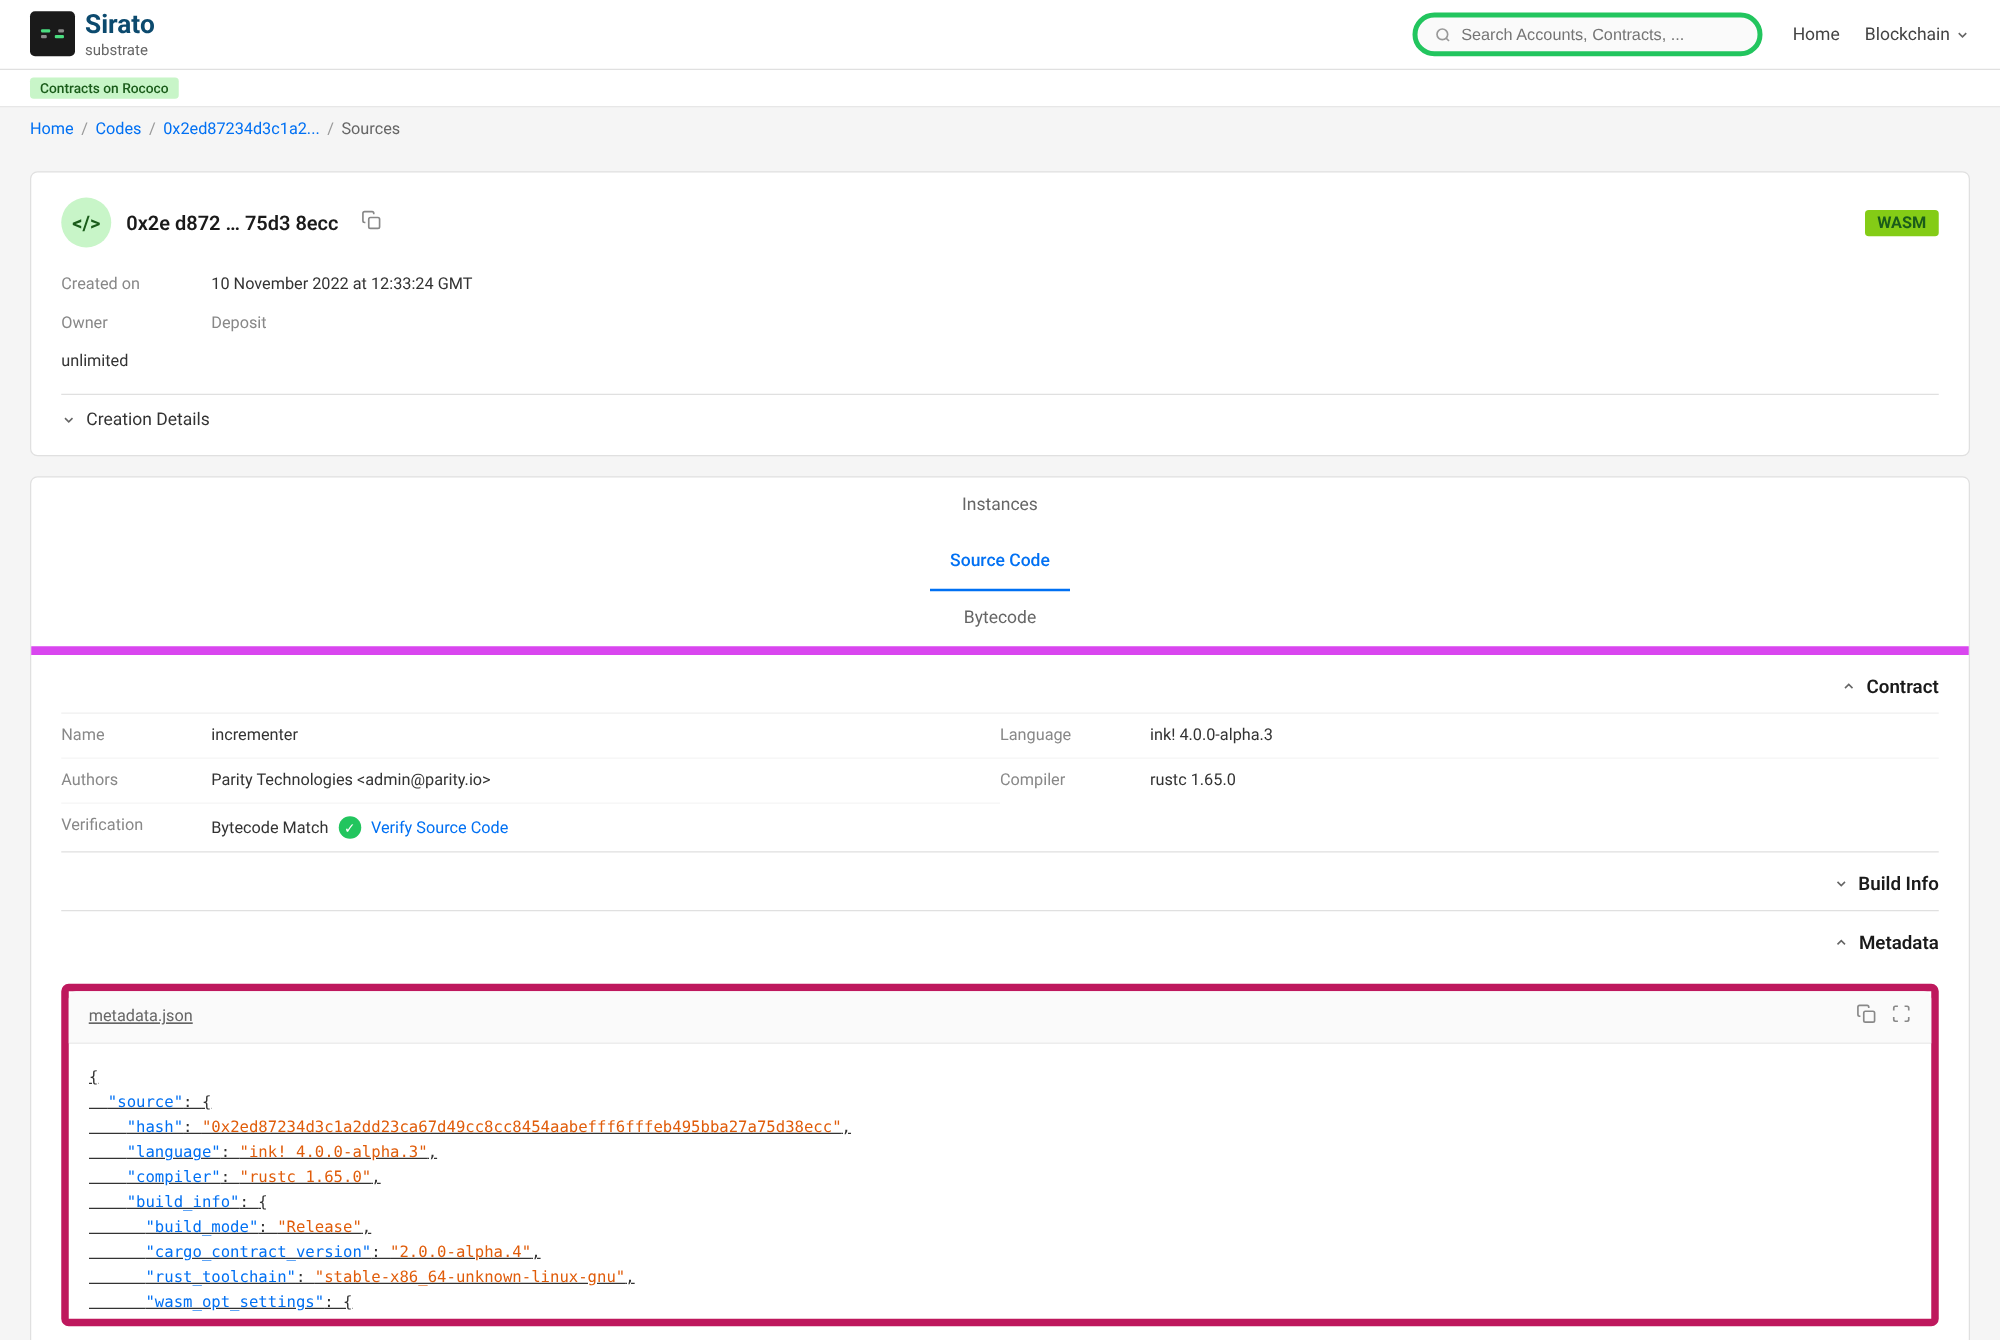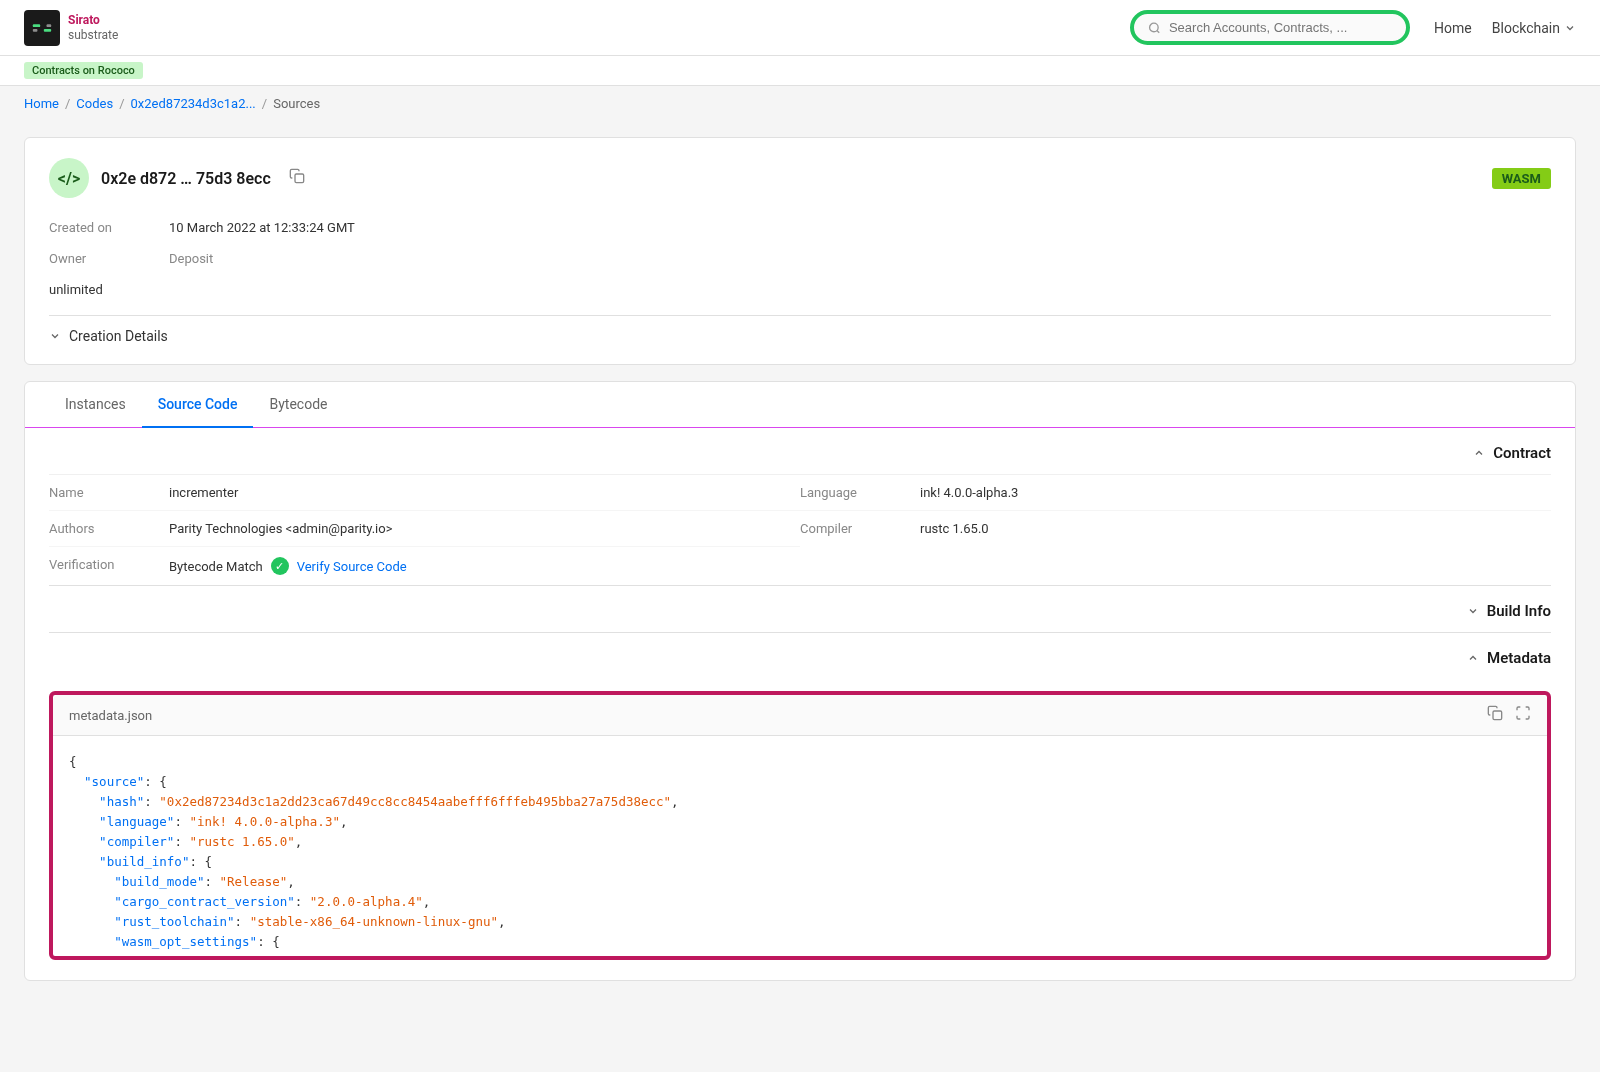--- a/index.html
+++ b/index.html
@@ -18,21 +18,21 @@
     .header-left { display: flex; align-items: center; gap: 12px; }
     .logo { display: flex; align-items: center; gap: 8px; }
     .logo-icon {
       width: 36px; height: 36px;
       background: #1a1a1a;
       display: flex; align-items: center; justify-content: center;
       border-radius: 4px;
     }
     .logo-icon svg { width: 22px; height: 22px; }
     .logo-text { display: flex; flex-direction: column; }
-    .logo-name { font-weight: 700; font-size: 12px; color: #be185d; line-height: 1.2; }
+    .logo-name { font-weight: 700; font-size: 21px; color: #0c4a6e; line-height: 1.2; }
     .logo-sub { font-size: 12px; color: #666; line-height: 1.2; }
     .badge-rococo {
       background: #c8f5c8;
       color: #1a5c1a;
       font-size: 11px;
       padding: 2px 8px;
       border-radius: 3px;
       font-weight: 500;
     }
     .header-right { display: flex; align-items: center; gap: 24px; }
@@ -140,22 +140,23 @@
 
     
     .tabs-card {
       background: #fff;
       border: 1px solid #e0e0e0;
       border-radius: 6px;
       margin-top: 16px;
     }
     .tabs-header {
       display: flex; align-items: center;
-      border-bottom: 1px solid #d946ef;
+      border-bottom: 7px solid #d946ef;
       padding: 0 24px;
+      flex-direction: column;
     }
     .tab {
       padding: 14px 16px;
       font-size: 14px;
       color: #666;
       cursor: pointer;
       border-bottom: 2px solid transparent;
       margin-bottom: -1px;
     }
     .tab.active {
@@ -213,23 +214,24 @@
     }
 
     
     .metadata-section {
       border-top: 1px solid #e0e0e0;
     }
 
     
     .code-viewer {
       background: #fff;
-      border: 4px solid #be185d;
+      border: 6px solid #be185d;
       border-radius: 6px;
       margin: 12px 0 20px;
+      text-decoration: underline;
     }
     .code-viewer-header {
       display: flex; align-items: center; justify-content: space-between;
       padding: 10px 16px;
       border-bottom: 1px solid #e0e0e0;
       background: #fafafa;
       border-radius: 6px 6px 0 0;
     }
     .code-viewer-title { font-size: 13px; color: #666; }
     .code-viewer-actions { display: flex; gap: 12px; }
@@ -328,21 +330,21 @@
             <rect x="9" y="9" width="13" height="13" rx="2"></rect>
               <path d="M5 15H4a2 2 0 01-2-2V4a2 2 0 012-2h9a2 2 0 012 2v1"></path>
           </svg>
         </button>
       </div>
       <span class="wasm-badge">WASM</span>
     </div>
 
     <div class="meta-grid">
       <span class="meta-label">Created on</span>
-      <span class="meta-value">10 March 2022 at 12:33:24 GMT</span>
+      <span class="meta-value">10 November 2022 at 12:33:24 GMT</span>
 
       <span class="meta-label">Owner</span>
 
       <span class="meta-label">Deposit</span>
       <span class="meta-value">unlimited</span>
     </div>
 
     <div class="collapsible-section">
       <div class="collapsible-header">
         <svg width="12" height="12" viewBox="0 0 24 24" fill="none" stroke="#666" stroke-width="2.5">

